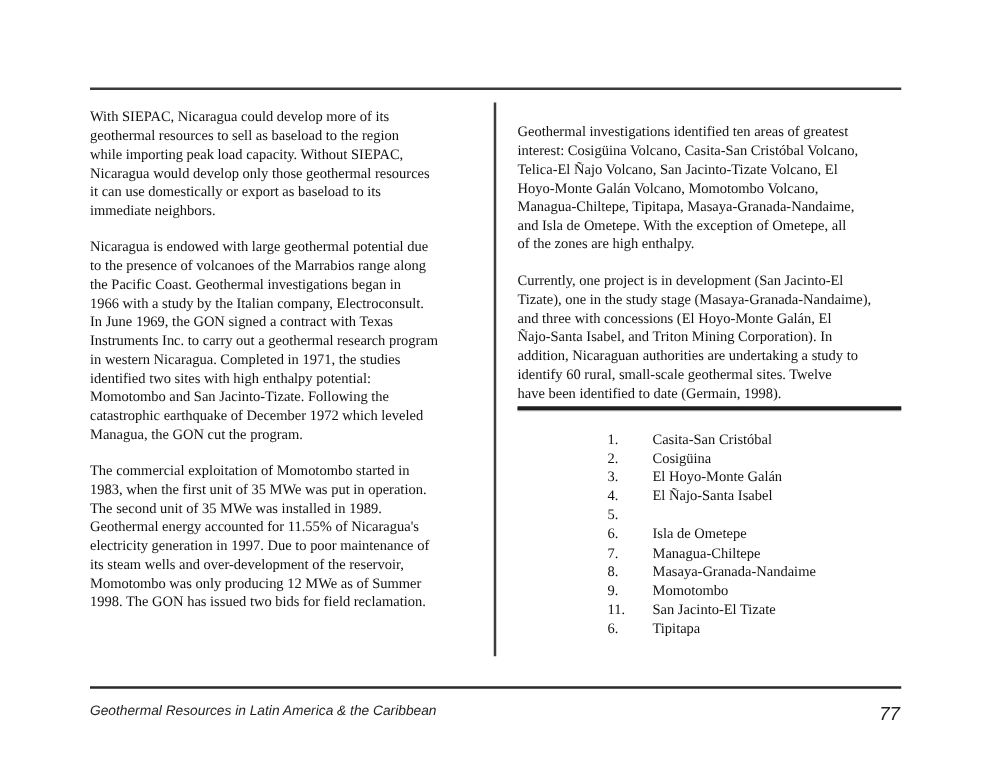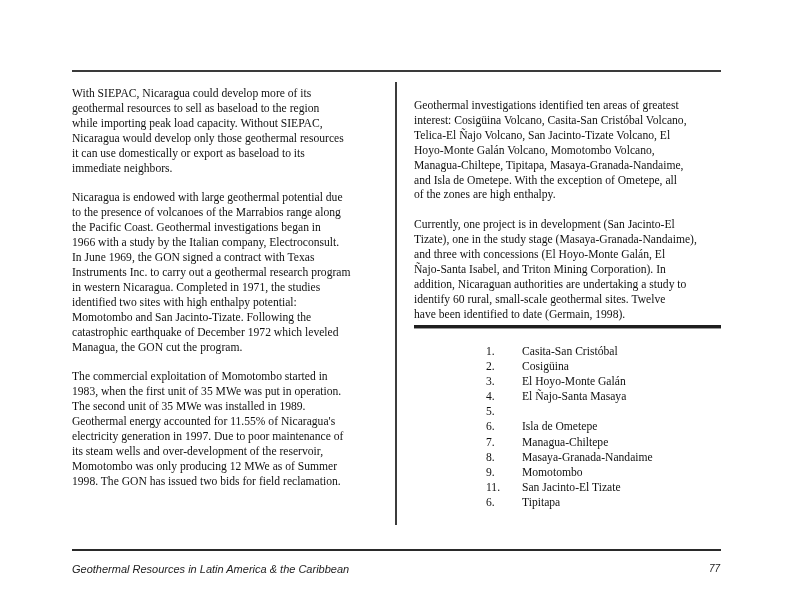--- a/index.html
+++ b/index.html
@@ -98,21 +98,21 @@
       font-style: italic;
       font-size: 11px;
       color: #222222;
     }
     .footer-page {
       position: absolute;
       right: 72px;
       top: 563px;
       font-family: "Liberation Sans", "DejaVu Sans", sans-serif;
       font-style: italic;
-      font-size: 10px;
+      font-size: 15px;
       color: #222222;
     }
   </style>
 </head>
 <body>
 
 <div class="rule-top"></div>
 
 <div class="col col-left">
   <p class="para">With SIEPAC, Nicaragua could develop more of its
@@ -171,21 +171,21 @@
   <li>
       <span class="site-num">2.</span>
       <span class="site-name">Cosigüina</span>
     </li>
   <li>
       <span class="site-num">3.</span>
       <span class="site-name">El Hoyo-Monte Galán</span>
     </li>
   <li>
       <span class="site-num">4.</span>
-      <span class="site-name">El Ñajo-Santa Masaya</span>
+      <span class="site-name">El Ñajo-Santa Isabel</span>
     </li>
   <li>
       <span class="site-num">5.</span>
     </li>
   <li>
       <span class="site-num">6.</span>
       <span class="site-name">Isla de Ometepe</span>
     </li>
   <li>
       <span class="site-num">7.</span>

